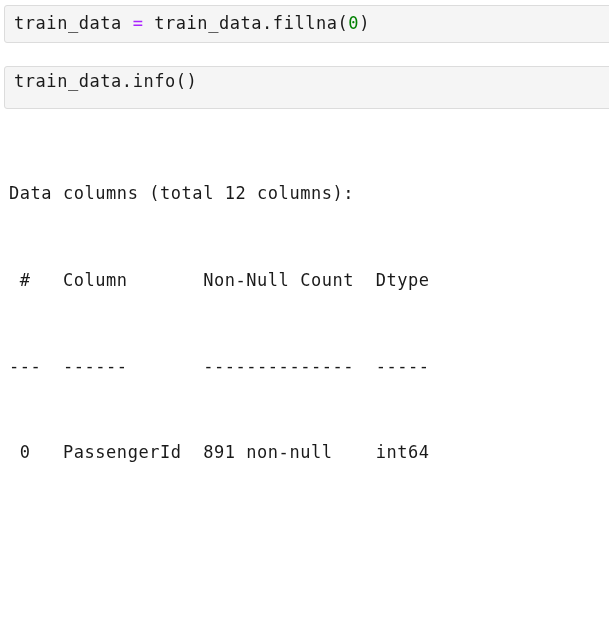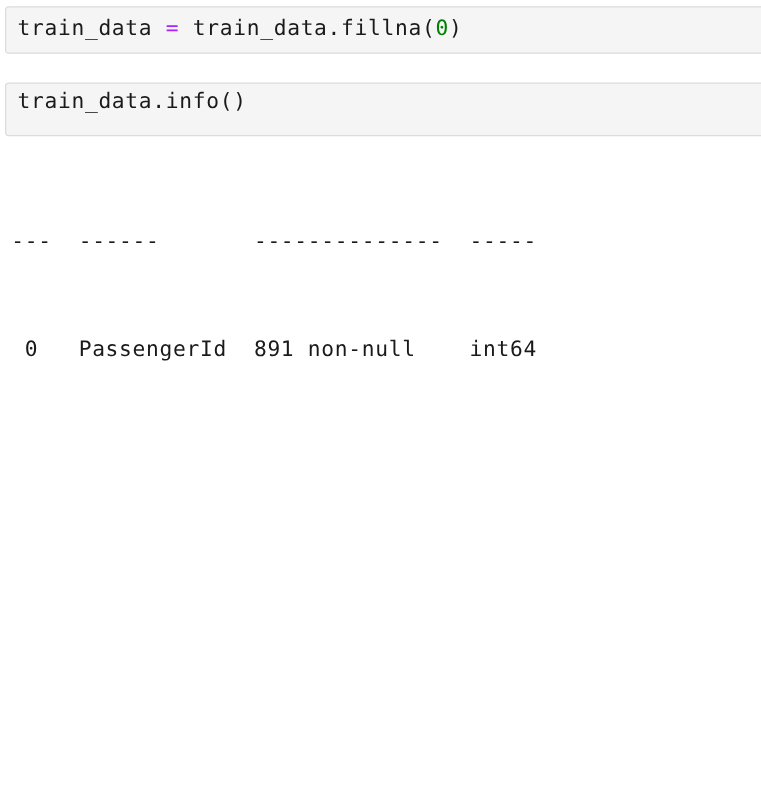--- a/index.html
+++ b/index.html
@@ -70,20 +70,22 @@
 
   <div class="cell cell-1">
     <div class="code-line"><span class="tok-txt">train_data </span><span class="tok-op">=</span><span class="tok-txt"> train_data.fillna(</span><span class="tok-num">0</span><span class="tok-txt">)</span></div>
   </div>
 
   <div class="cell cell-2">
     <div class="code-line"><span class="tok-txt">train_data.info()</span></div>
   </div>
 
   <div class="output">
+    <span class="out-line">Data columns (total 12 columns):</span>
+    <span class="out-line"> #   Column       Non-Null Count  Dtype  </span>
     <span class="out-line">---  ------       --------------  -----  </span>
     <span class="out-line"> 0   PassengerId  891 non-null    int64  </span>
     
     
     
     
     
     
     
     

